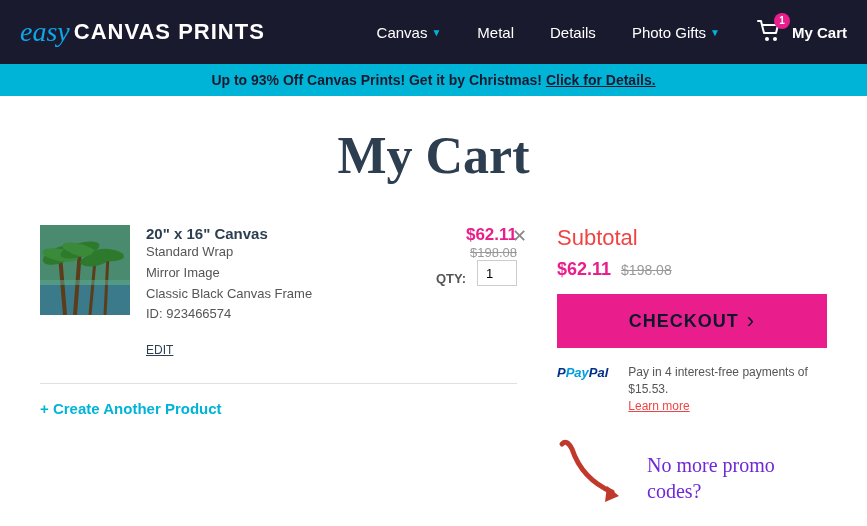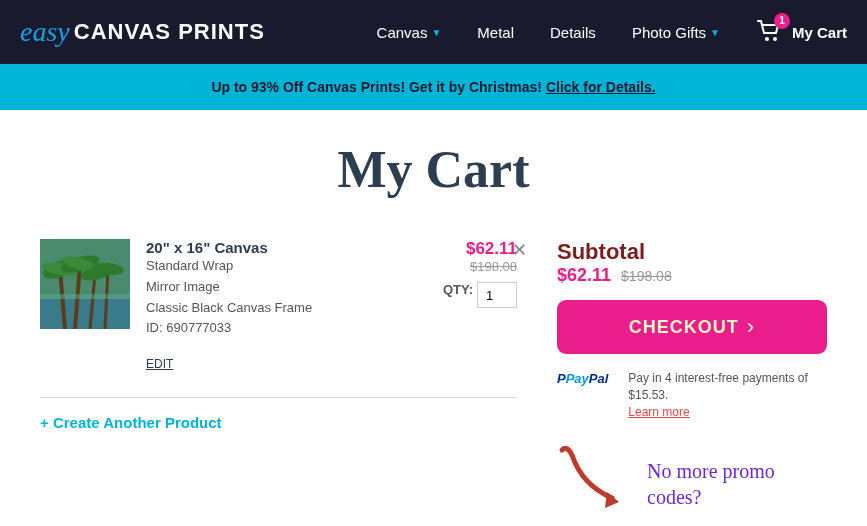--- a/index.html
+++ b/index.html
@@ -78,21 +78,21 @@
       display: flex;
       align-items: center;
       justify-content: center;
       font-weight: 700;
     }
 
     
     .banner {
       background: #00b4d8;
       text-align: center;
-      padding: 15px;
+      padding: 8px;
       font-size: 14px;
       color: #1a1a2e;
     }
     .banner strong {
       font-weight: 700;
     }
     .banner .click-link {
       color: #1a1a2e;
       font-weight: 600;
       text-decoration: underline;
@@ -164,23 +164,22 @@
       font-size: 17px;
       font-weight: 700;
     }
     .price-original {
       color: #999;
       text-decoration: line-through;
       font-size: 13px;
     }
     .qty-row {
       display: flex;
-      align-items: flex-start;
-      gap: 4px;
-      margin-top: 8px;
+      align-items: flex-end;
+      gap: 11px;
       justify-content: flex-end;
     }
     .qty-label {
       font-size: 13px;
       color: #555;
       font-weight: 600;
     }
     .qty-input {
       width: 40px;
       height: 26px;
@@ -223,44 +222,45 @@
     }
 
     
     .cart-summary {
       width: 270px;
       flex-shrink: 0;
       padding-top: 10px;
     }
     .subtotal-label {
       font-size: 22px;
-      font-weight: 700;
-      color: #7f1d1d;
+      font-weight: 400;
+      color: #ef4444;
+      margin-bottom: 8px;
     }
     .subtotal-prices {
       display: flex;
       align-items: center;
       gap: 10px;
       margin-bottom: 14px;
     }
     .subtotal-current {
       color: #e91e8c;
       font-size: 18px;
       font-weight: 700;
     }
     .subtotal-original {
       color: #999;
       text-decoration: line-through;
       font-size: 14px;
     }
     .checkout-btn {
       background: #e91e8c;
-      color: #fef9c3;
+      color: #0f172a;
       border: none;
-      border-radius: 9px;
+      border-radius: 0;
       padding: 14px 28px;
       font-size: 18px;
       font-weight: 700;
       cursor: pointer;
       width: 100%;
       letter-spacing: 1px;
       display: flex;
       align-items: center;
       justify-content: center;
       gap: 8px;
@@ -373,21 +373,21 @@
           <ellipse cx="68" cy="30" rx="16" ry="6" fill="#2d7a2d" transform="rotate(5 68 30)"></ellipse>
 
           <rect y="55" width="90" height="5" fill="#5aaa9a" opacity="0.5"></rect>
         </svg>
       </div>
       <div class="item-details">
         <div class="item-name">20" x 16" Canvas</div>
         <div class="item-sub">Standard Wrap</div>
         <div class="item-sub">Mirror Image</div>
         <div class="item-sub">Classic Black Canvas Frame</div>
-        <div class="item-sub">ID: 690777033</div>
+        <div class="item-sub">ID: 923466574</div>
         <a class="edit-link">EDIT</a>
       </div>
       <div class="item-price-section">
         <div class="price-current">$62.11</div>
         <div class="price-original">$198.08</div>
         <div class="qty-row">
           <span class="qty-label">QTY:</span>
           <input class="qty-input" type="number" value="1" min="1" style="">
         </div>
       </div>

